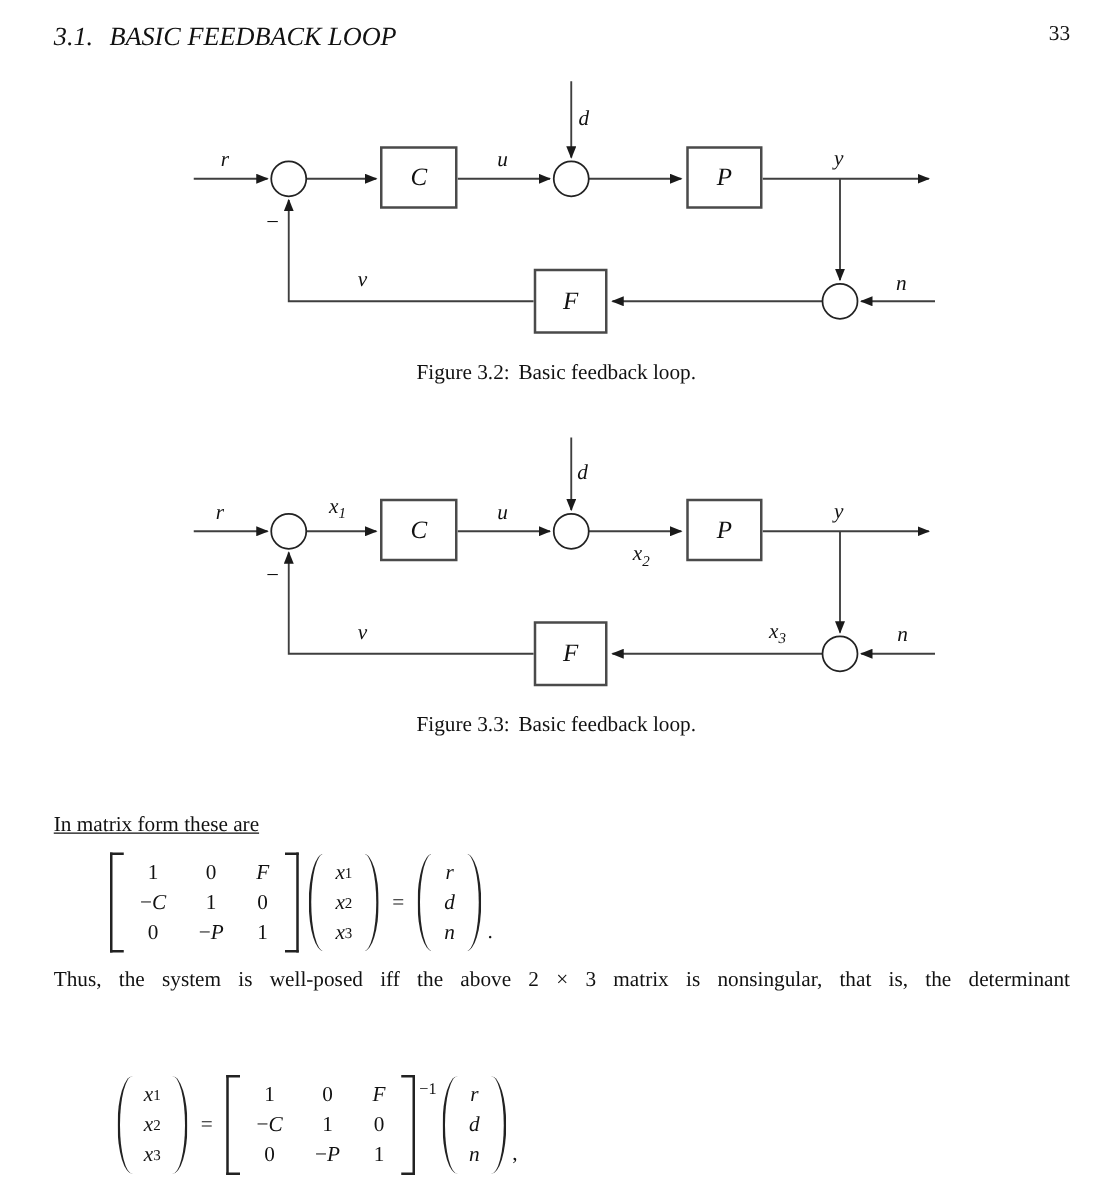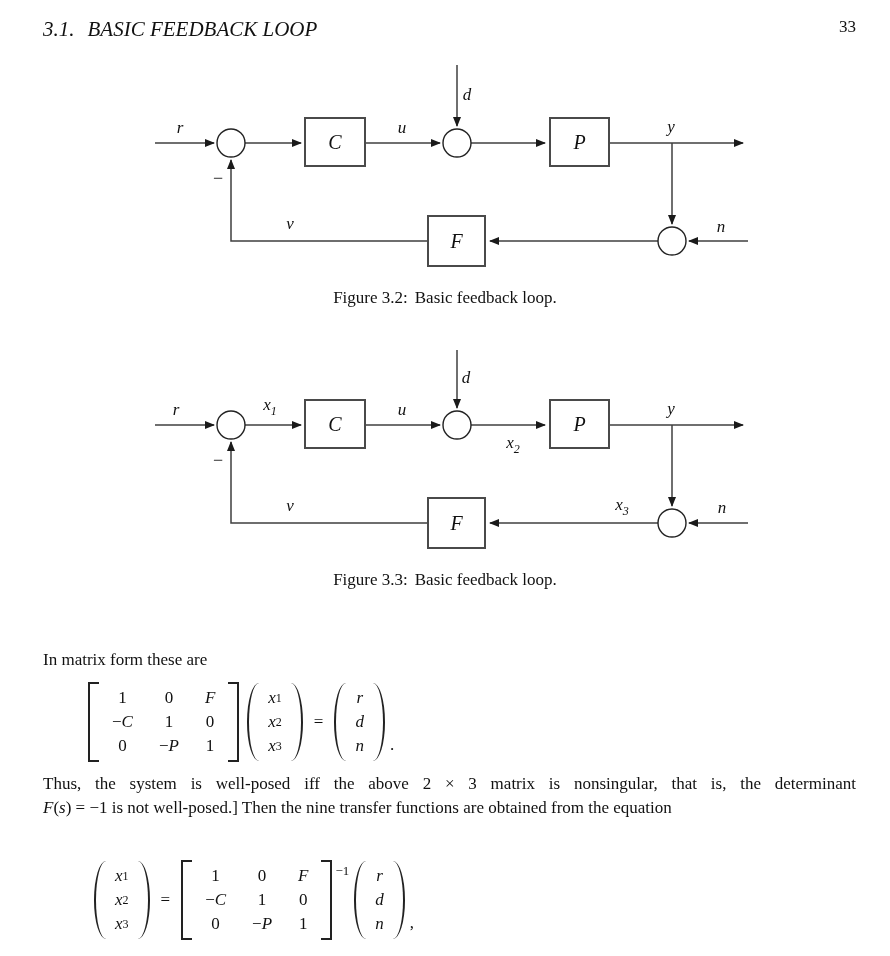--- a/index.html
+++ b/index.html
@@ -22,21 +22,21 @@
   .lbl{
     position:absolute;transform:translate(-50%,-50%);font-style:italic;font-size:17px;
     white-space:nowrap;z-index:3;background:transparent;
   }
   .lbl sub{font-size:12px;}
   .minuslbl{font-style:normal;font-size:18px;}
   .caption{position:absolute;left:0;width:890px;text-align:center;font-size:17px;z-index:3;}
   .caption .cap-text{margin-left:7px;}
 
   
-  .introline{position:absolute;left:43px;top:650px;font-size:17px;}
+  .introline{position:absolute;left:43px;top:650px;font-size:17px;text-decoration:underline;}
   .bodypara{position:absolute;left:43px;top:772px;width:813px;font-size:17px;line-height:24px;}
   .jline{text-align:justify;text-align-last:justify;}
 
   
   .eq{position:absolute;display:flex;align-items:center;z-index:2;}
   .mgrid{display:grid;grid-template-columns:repeat(3,auto);}
   .vcol{display:flex;flex-direction:column;justify-content:center;}
   .mcell{height:24px;display:flex;align-items:center;justify-content:center;padding:0 13px;font-size:17px;}
   .mcell i{font-style:italic;}
   .mcell sub{font-size:12px;}
@@ -191,21 +191,20 @@
       <div class="mcell">
         <i>n</i>
       </div>
     </div>
   <div class="pa-r"></div>
   <div class="term">.</div>
 </div>
 
 <div class="bodypara">
   <div class="jline"><span>Thus, the system is well-posed iff the above 2 × 3 matrix is nonsingular, that is, the determinant</span></div>
-  <div><i>F</i><span>(</span><i>s</i><span>) = −1 is not well-posed.] Then the nine transfer functions are obtained from the equation</span></div>
 </div>
 
 <div class="eq" style="left:94px;top:860px;">
   <div class="pa-l"></div>
   <div class="vcol">
       <div class="mcell">
         <i>x</i>
         <sub>1</sub>
       </div>
       <div class="mcell">

